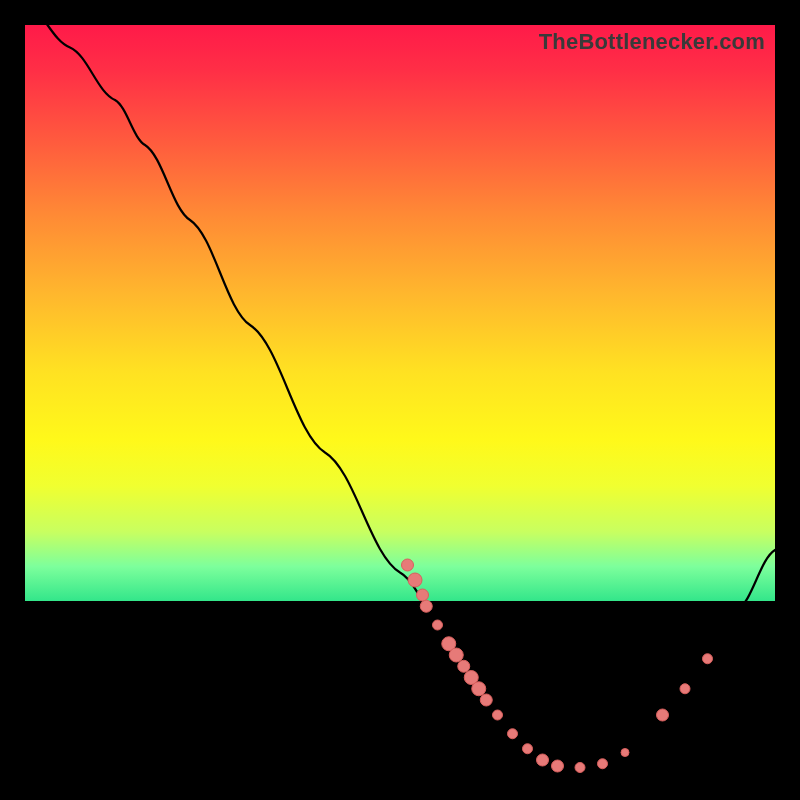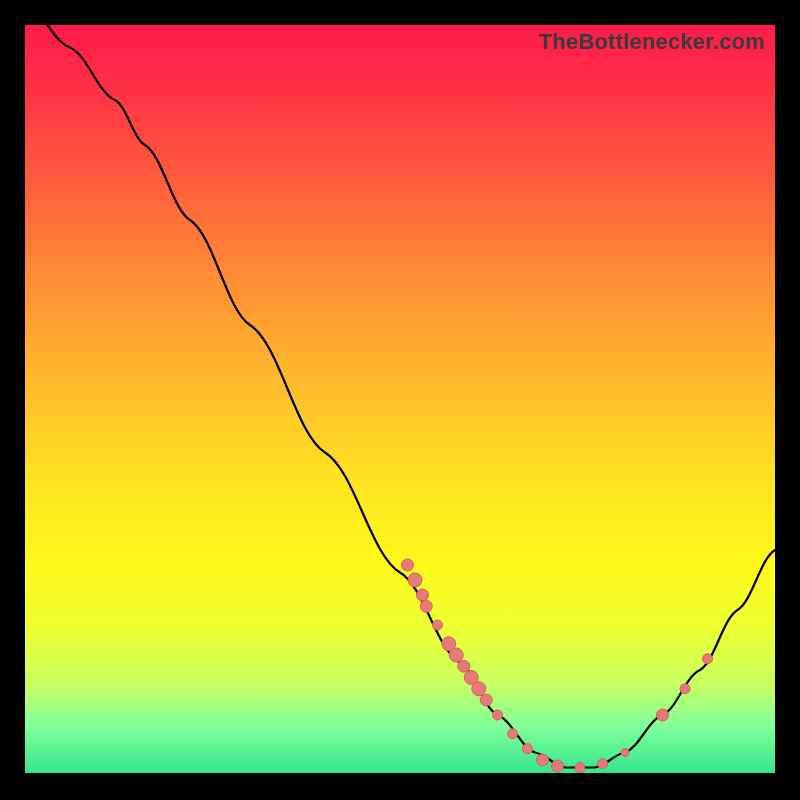--- a/index.html
+++ b/index.html
@@ -9,21 +9,21 @@
     height: 800px;
     background: #000;
     overflow: hidden;
     font-family: Arial, Helvetica, sans-serif;
   }
   .frame {
     position: absolute;
     left: 25px;
     top: 25px;
     width: 750px;
-    height: 748px;
+    height: 576px;
     background: linear-gradient(to bottom,
       #ff1a49 0%,
       #ff2f46 8%,
       #ff5a3e 20%,
       #ff8a35 33%,
       #ffb82d 47%,
       #ffe122 60%,
       #fff91a 72%,
       #f0ff30 80%,
       #c8ff60 88%,

